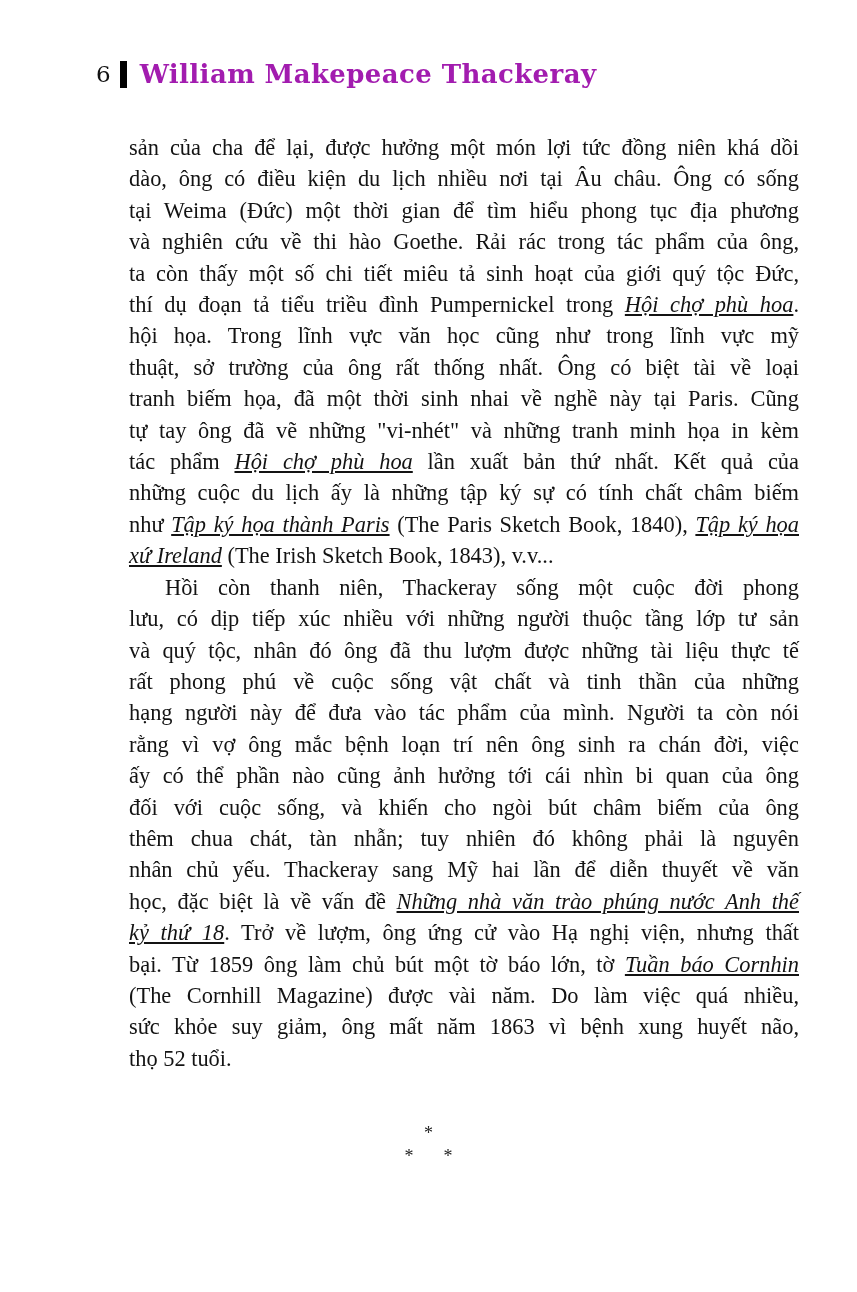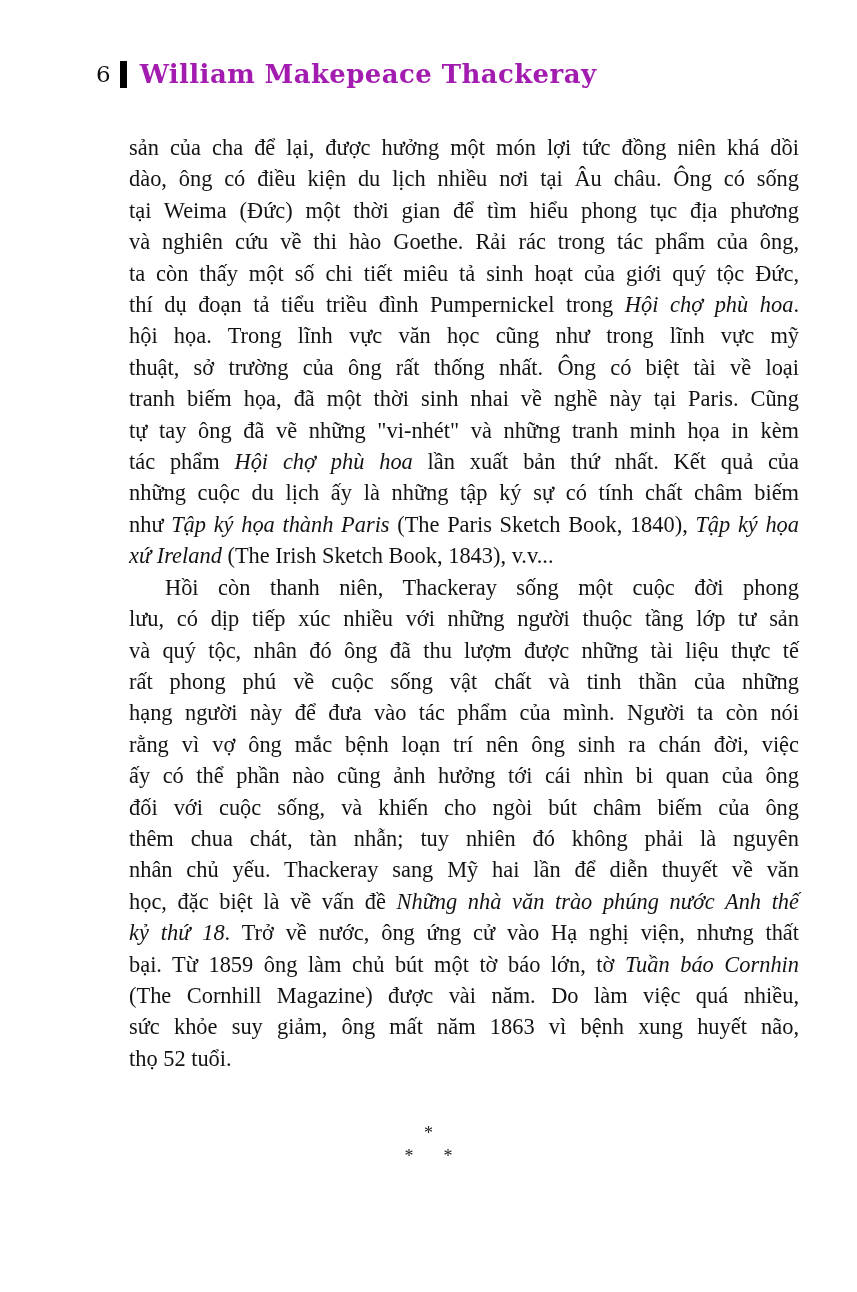--- a/index.html
+++ b/index.html
@@ -54,21 +54,21 @@
     text-align: justify;
     text-align-last: justify;
   }
   .line.end {
     text-align: left;
     text-align-last: left;
   }
   .line.indent {
     padding-left: 36px;
   }
-  .line em { font-style: italic; }
+  .line em { font-style: italic; text-decoration: underline; }
   .divider {
     position: absolute;
     top: 1122px;
     left: 0;
     width: 857px;
     font-size: 18px;
     line-height: 23px;
     color: #222;
     text-align: center;
   }
@@ -112,21 +112,21 @@
         <div class="line"><span>lưu, có dịp tiếp xúc nhiều với những người thuộc tầng lớp tư sản</span></div>
         <div class="line"><span>và quý tộc, nhân đó ông đã thu lượm được những tài liệu thực tế</span></div>
         <div class="line"><span>rất phong phú về cuộc sống vật chất và tinh thần của những</span></div>
         <div class="line"><span>hạng người này để đưa vào tác phẩm của mình. Người ta còn nói</span></div>
         <div class="line"><span>rằng vì vợ ông mắc bệnh loạn trí nên ông sinh ra chán đời, việc</span></div>
         <div class="line"><span>ấy có thể phần nào cũng ảnh hưởng tới cái nhìn bi quan của ông</span></div>
         <div class="line"><span>đối với cuộc sống, và khiến cho ngòi bút châm biếm của ông</span></div>
         <div class="line"><span>thêm chua chát, tàn nhẫn; tuy nhiên đó không phải là nguyên</span></div>
         <div class="line"><span>nhân chủ yếu. Thackeray sang Mỹ hai lần để diễn thuyết về văn</span></div>
         <div class="line"><span>học, đặc biệt là về vấn đề </span><em>Những nhà văn trào phúng nước Anh thế</em></div>
-        <div class="line"><em>kỷ thứ 18</em><span>. Trở về nước, ông ứng cử vào Hạ nghị viện, nhưng thất</span></div>
+        <div class="line"><em>kỷ thứ 18</em><span>. Trở về lượm, ông ứng cử vào Hạ nghị viện, nhưng thất</span></div>
         <div class="line"><span>bại. Từ 1859 ông làm chủ bút một tờ báo lớn, tờ </span><em>Tuần báo Cornhin</em></div>
         <div class="line"><span>(The Cornhill Magazine) được vài năm. Do làm việc quá nhiều,</span></div>
         <div class="line"><span>sức khỏe suy giảm, ông mất năm 1863 vì bệnh xung huyết não,</span></div>
         <div class="line end"><span>thọ 52 tuổi.</span></div>
       </div>
     </div>
 
   <div class="divider">
     <span class="divider-top">*</span>
     <span class="divider-bottom">

